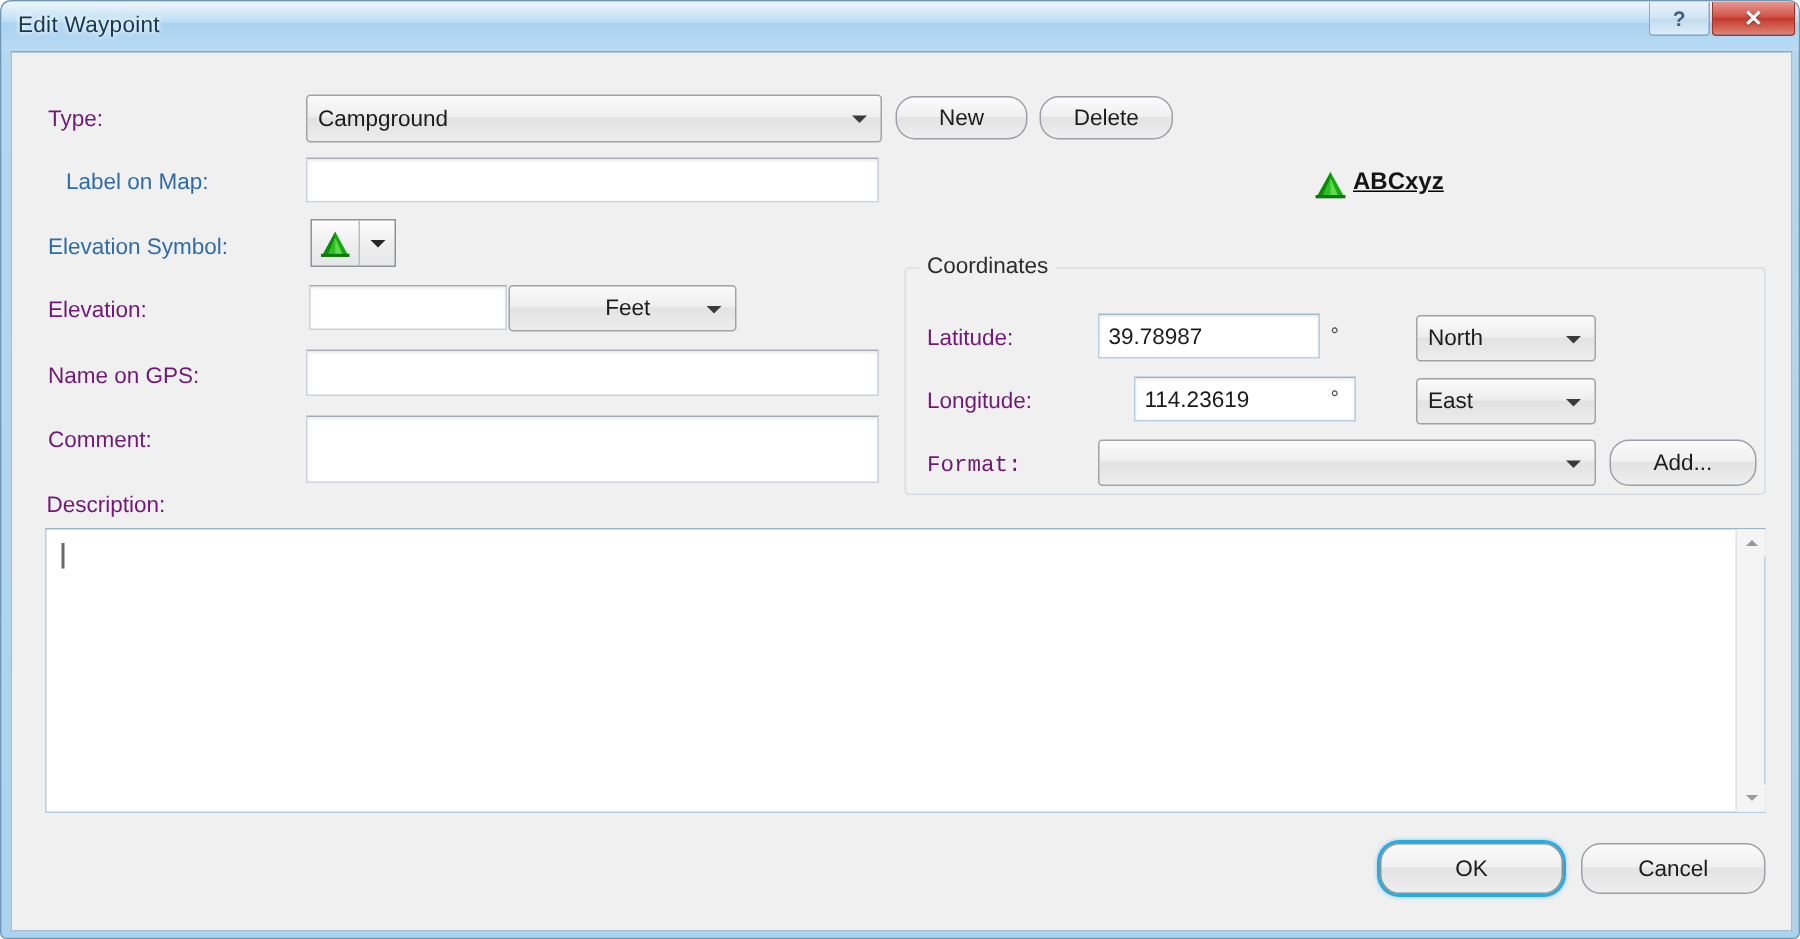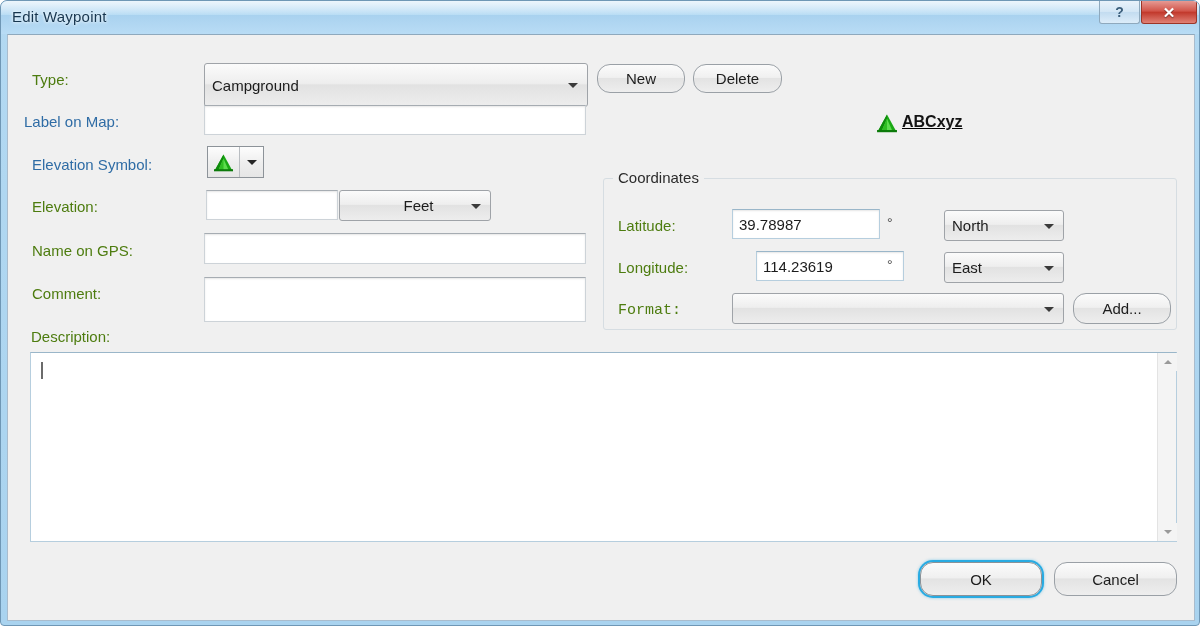--- a/index.html
+++ b/index.html
@@ -100,21 +100,21 @@
     box-sizing: border-box;
     background: #f0f0f0;
     border: 1px solid #a9bccd;
     border-top-color: #8fa9bd;
   }
 
   
   .lbl {
     position: absolute;
     font-size: 15px;
-    color: #4d7c0f;
+    color: #701a75;
     white-space: nowrap;
   }
   .lbl.blue {
     color: #2f6ca5;
   }
 
   
   .tinput {
     position: absolute;
     box-sizing: border-box;
@@ -313,29 +313,29 @@
       <div class="win-btn win-help">?</div>
       <div class="win-btn win-close">
         <span class="x">✕</span>
       </div>
     </div>
   </div>
 
   <div class="client">
 
     <div class="lbl" style="left:24px; top:36px;">Type:</div>
-    <div class="combo" style="left:196px; top:28px; width:384px; height:44px;text-align:center;">
+    <div class="combo" style="left:196px; top:28px; width:384px; height:32px;text-align:center;">
       <span>Campground</span>
       <span class="arrow"></span>
     </div>
 
     <div class="btn" style="left:589px; top:29px; width:88px; height:29px;">New</div>
     <div class="btn" style="left:685px; top:29px; width:89px; height:29px;">Delete</div>
 
-    <div class="lbl blue" style="left:16px; top:78px;">Label on Map:</div>
+    <div class="lbl blue" style="left:36px; top:78px;">Label on Map:</div>
     <div class="tinput" style="left:196px; top:70px; width:382px; height:30px;"></div>
 
     <div class="lbl blue" style="left:24px; top:121px;">Elevation Symbol:</div>
     <div class="symbol-btn" style="left:199px; top:111px; width:57px; height:32px;">
       <div class="sym-icon">
         <svg width="21" height="19" viewBox="0 0 21 19" aria-hidden="true">
           <path d="M10.5 1.5 L19 17 L2 17 Z" fill="#19a814"></path>
           <path d="M10.5 1.5 L10.5 17 L2 17 Z" fill="#0f8b0c"></path>
           <path d="M10.5 5.5 L15.5 17 L5.5 17 Z" fill="#5ddc4e"></path>
           <path d="M10.5 5.5 L10.5 17 L5.5 17 Z" fill="#2fbe23"></path>

